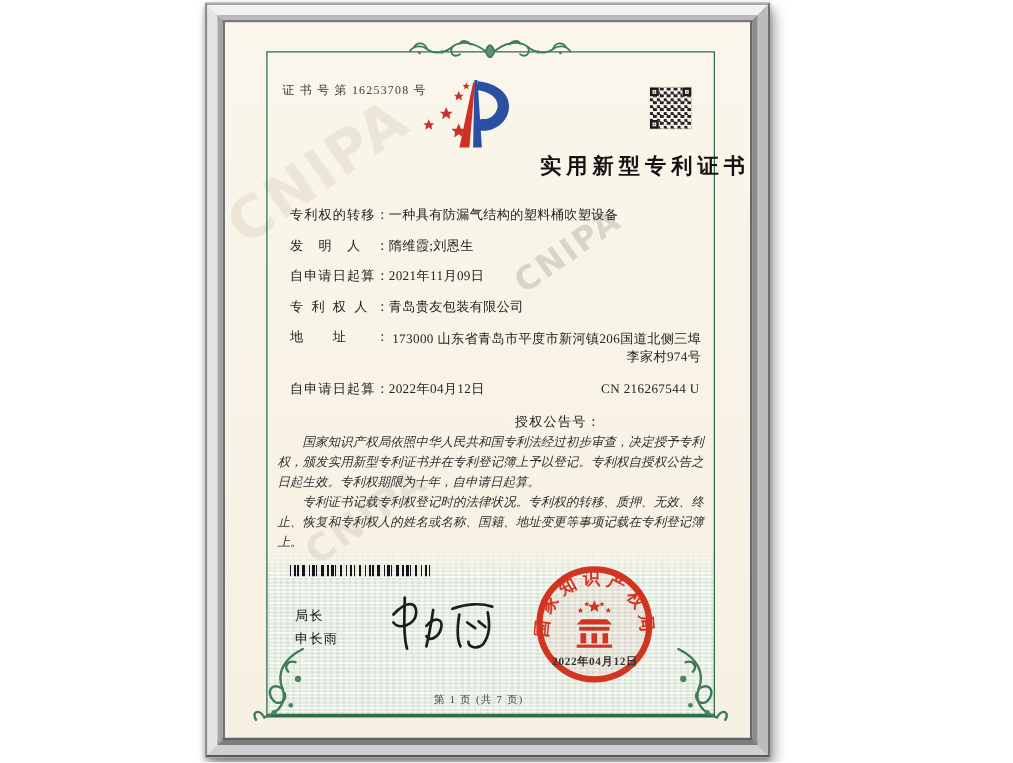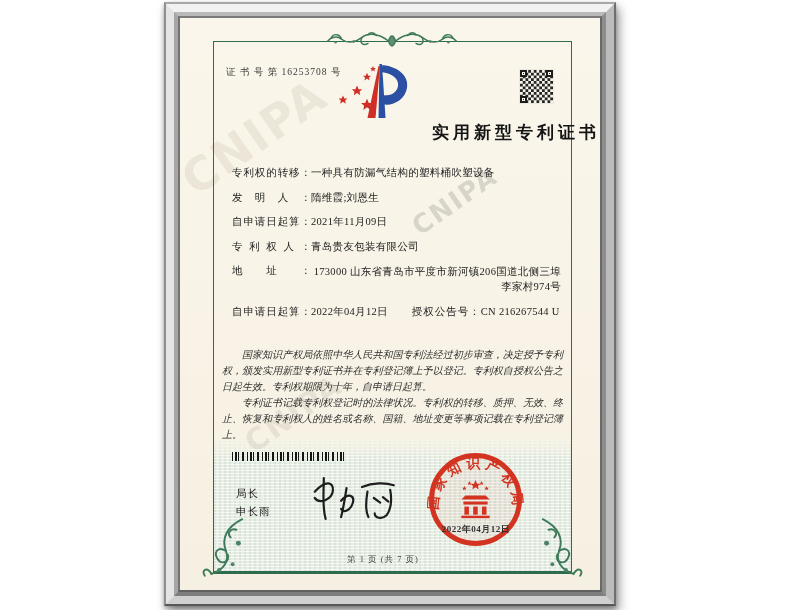--- a/index.html
+++ b/index.html
@@ -53,21 +53,21 @@
 
   .title { position:absolute; z-index:4; left:0; right:0; top:103px; text-align:right;
            font-size:17px; font-weight:bold; letter-spacing:4px; color:#141414; }
 
   .fields { position:absolute; z-index:4; left:52px; top:149px; width:336px; font-size:10.5px; color:#222; }
   .frow { margin-bottom:12px; line-height:12.5px; white-space:nowrap; }
   .flabel { display:inline-block; width:79px; text-align:justify; text-align-last:justify; vertical-align:top; }
   .fvalue { display:inline-block; vertical-align:top; letter-spacing:0.3px;text-align:right; }
   .frow-addr .fvalue { white-space:normal; width:250px; line-height:14.5px; }
   .fpair2 { margin-left:24px; }
-  .fpair2 .flabel { width:auto; text-align-last:auto; letter-spacing:1px; }
+  .fpair2 .flabel { width:auto; text-align-last:auto; letter-spacing:1px;margin-top:27px; }
 
   .paras { position:absolute; z-index:4; left:42px; top:329px; width:341px; font-size:10px;
            line-height:16px; font-style:italic; color:#2f2f2f; text-align:justify; }
   .paras p { margin:0; text-indent:20px; }
 
   .barcode { position:absolute; z-index:4; left:52px; top:434px; width:113px; height:9px;
              background:repeating-linear-gradient(90deg,
                #151515 0 1px, rgba(0,0,0,0) 1px 3px,
                #151515 3px 5px, rgba(0,0,0,0) 5px 6px,
                #151515 6px 7px, rgba(0,0,0,0) 7px 10px,

